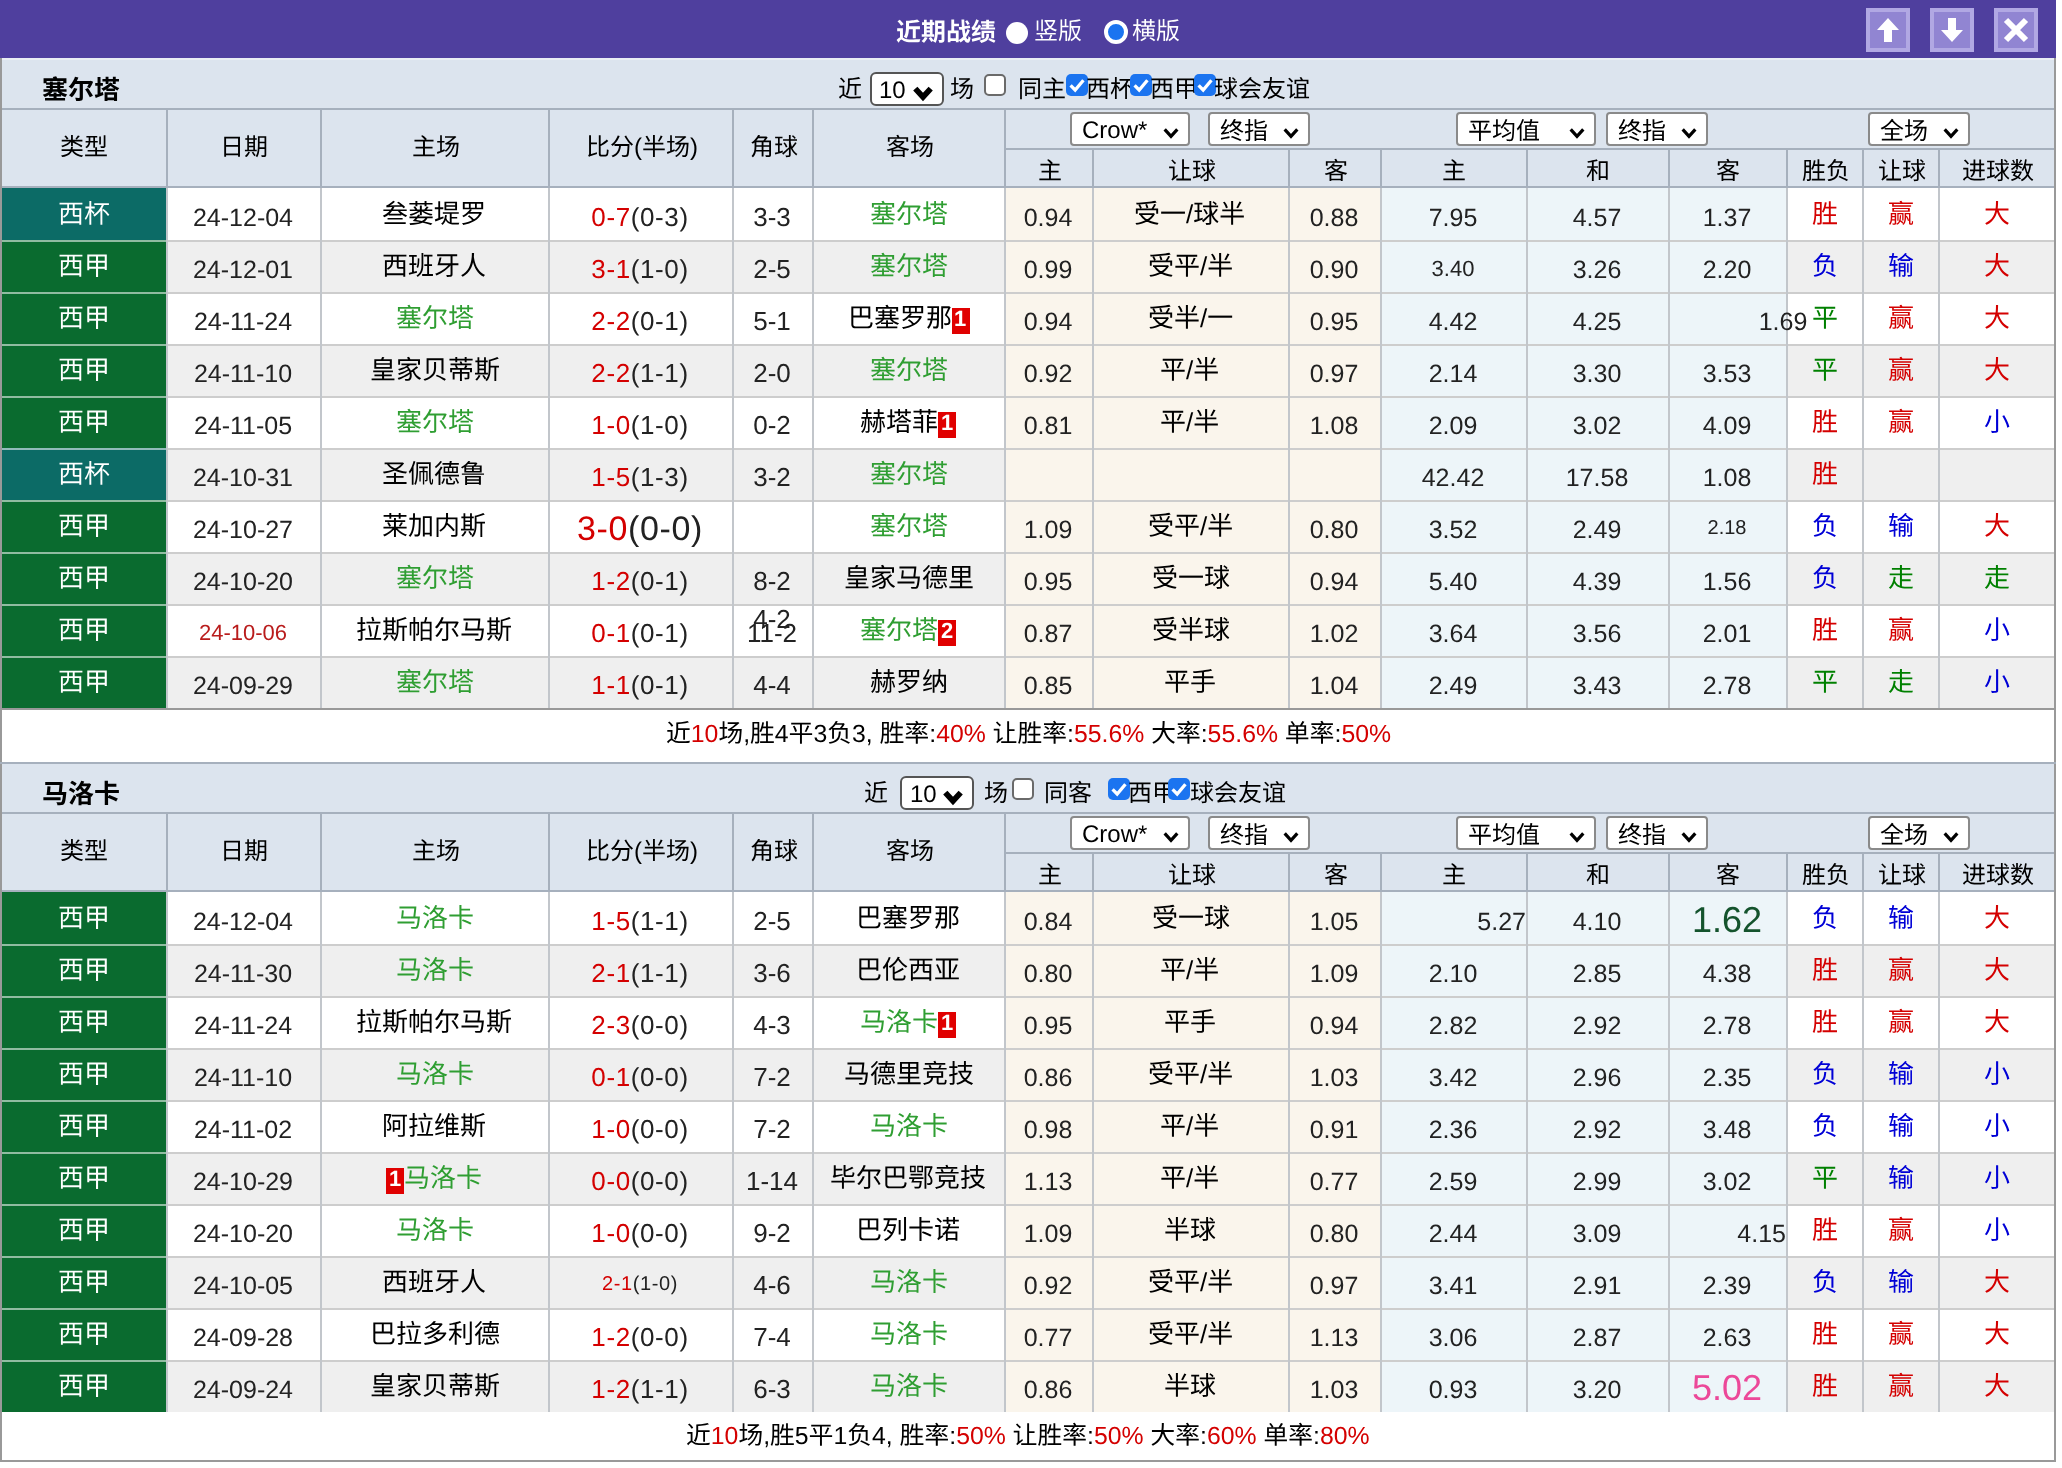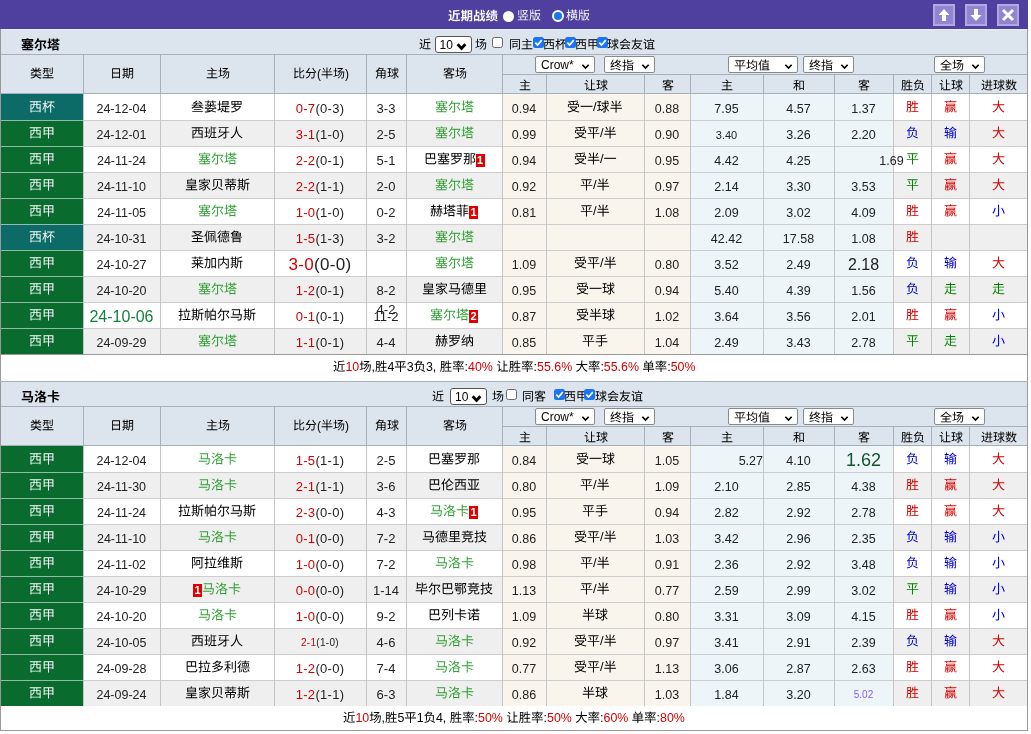--- a/index.html
+++ b/index.html
@@ -1119,21 +1119,21 @@
     <div style="position:absolute;left:644px;top:250px;width:46px;height:26px;display:flex;align-items:center;justify-content:center;padding-top:3px;box-sizing:border-box;">
       <span style="font-size:12.5px;color:#222">0.80</span>
     </div>
     <div style="position:absolute;left:690px;top:250px;width:73px;height:26px;display:flex;align-items:center;justify-content:center;padding-top:3px;box-sizing:border-box;">
       <span style="font-size:12.5px;color:#222">3.52</span>
     </div>
     <div style="position:absolute;left:763px;top:250px;width:71px;height:26px;display:flex;align-items:center;justify-content:center;padding-top:3px;box-sizing:border-box;">
       <span style="font-size:12.5px;color:#222">2.49</span>
     </div>
     <div style="position:absolute;left:834px;top:250px;width:59px;height:26px;display:flex;align-items:center;justify-content:center;padding-top:3px;box-sizing:border-box;">
-      <span style="font-size:16px;color:#222">2.18</span>
+      <span style="font-size:10px;color:#222">2.18</span>
     </div>
     <div style="position:absolute;left:893px;top:250px;width:38px;height:26px;display:flex;align-items:center;justify-content:center;padding-top:3px;box-sizing:border-box;">
       <svg width="13" height="17" viewBox="0 0 13 17" style="display:block">
         <use href="#g8d1f" fill="#0000d6" transform="translate(0.0,11.4) scale(0.01300)"></use>
       </svg>
     </div>
     <div style="position:absolute;left:931px;top:250px;width:38px;height:26px;display:flex;align-items:center;justify-content:center;padding-top:3px;box-sizing:border-box;">
       <svg width="13" height="17" viewBox="0 0 13 17" style="display:block">
         <use href="#g8f93" fill="#0000d6" transform="translate(0.0,11.4) scale(0.01300)"></use>
       </svg>
@@ -1199,21 +1199,21 @@
       <svg width="13" height="17" viewBox="0 0 13 17" style="display:block">
         <use href="#g8d70" fill="#008000" transform="translate(0.0,11.4) scale(0.01300)"></use>
       </svg>
     </div>
     <div style="position:absolute;left:969px;top:276px;width:59px;height:26px;display:flex;align-items:center;justify-content:center;padding-top:3px;box-sizing:border-box;">
       <svg width="13" height="17" viewBox="0 0 13 17" style="display:block">
         <use href="#g8d70" fill="#008000" transform="translate(0.0,11.4) scale(0.01300)"></use>
       </svg>
     </div>
     <div style="position:absolute;left:83px;top:302px;width:77px;height:26px;display:flex;align-items:center;justify-content:center;padding-top:3px;box-sizing:border-box;">
-      <span style="font-size:16px;color:#15803d">24-10-06</span>
+      <span style="font-size:11px;color:#b91c1c">24-10-06</span>
     </div>
     <div style="position:absolute;left:160px;top:302px;width:114px;height:26px;display:flex;align-items:center;justify-content:center;padding-top:3px;box-sizing:border-box;">
       <svg width="78" height="17" viewBox="0 0 78 17" style="display:block">
         <use href="#g62c9" fill="#000" transform="translate(0.0,11.4) scale(0.01300)"></use>
         <use href="#g65af" fill="#000" transform="translate(13.0,11.4) scale(0.01300)"></use>
         <use href="#g5e15" fill="#000" transform="translate(26.0,11.4) scale(0.01300)"></use>
         <use href="#g5c14" fill="#000" transform="translate(39.0,11.4) scale(0.01300)"></use>
         <use href="#g9a6c" fill="#000" transform="translate(52.0,11.4) scale(0.01300)"></use>
         <use href="#g65af" fill="#000" transform="translate(65.0,11.4) scale(0.01300)"></use>
       </svg>
@@ -1845,26 +1845,26 @@
     <div style="position:absolute;left:546px;top:602px;width:98px;height:26px;display:flex;align-items:center;justify-content:center;padding-top:3px;box-sizing:border-box;">
       <svg width="26" height="17" viewBox="0 0 26 17" style="display:block">
         <use href="#g534a" fill="#000" transform="translate(0.0,11.4) scale(0.01300)"></use>
         <use href="#g7403" fill="#000" transform="translate(13.0,11.4) scale(0.01300)"></use>
       </svg>
     </div>
     <div style="position:absolute;left:644px;top:602px;width:46px;height:26px;display:flex;align-items:center;justify-content:center;padding-top:3px;box-sizing:border-box;">
       <span style="font-size:12.5px;color:#222">0.80</span>
     </div>
     <div style="position:absolute;left:690px;top:602px;width:73px;height:26px;display:flex;align-items:center;justify-content:center;padding-top:3px;box-sizing:border-box;">
-      <span style="font-size:12.5px;color:#222">3.31</span>
+      <span style="font-size:12.5px;color:#222">2.44</span>
     </div>
     <div style="position:absolute;left:763px;top:602px;width:71px;height:26px;display:flex;align-items:center;justify-content:center;padding-top:3px;box-sizing:border-box;">
       <span style="font-size:12.5px;color:#222">3.09</span>
     </div>
-    <div style="position:absolute;left:834px;top:602px;width:59px;height:26px;display:flex;align-items:center;justify-content:center;padding-top:3px;box-sizing:border-box;">
+    <div style="position:absolute;left:834px;top:602px;width:59px;height:26px;display:flex;align-items:center;justify-content:flex-end;padding-top:3px;box-sizing:border-box;">
       <span style="font-size:12.5px;color:#222">4.15</span>
     </div>
     <div style="position:absolute;left:893px;top:602px;width:38px;height:26px;display:flex;align-items:center;justify-content:center;padding-top:3px;box-sizing:border-box;">
       <svg width="13" height="17" viewBox="0 0 13 17" style="display:block">
         <use href="#g80dc" fill="#d40000" transform="translate(0.0,11.4) scale(0.01300)"></use>
       </svg>
     </div>
     <div style="position:absolute;left:931px;top:602px;width:38px;height:26px;display:flex;align-items:center;justify-content:center;padding-top:3px;box-sizing:border-box;">
       <svg width="13" height="17" viewBox="0 0 13 17" style="display:block">
         <use href="#g8d62" fill="#d40000" transform="translate(0.0,11.4) scale(0.01300)"></use>
@@ -2031,27 +2031,27 @@
     <div style="position:absolute;left:546px;top:680px;width:98px;height:26px;display:flex;align-items:center;justify-content:center;padding-top:3px;box-sizing:border-box;">
       <svg width="26" height="17" viewBox="0 0 26 17" style="display:block">
         <use href="#g534a" fill="#000" transform="translate(0.0,11.4) scale(0.01300)"></use>
         <use href="#g7403" fill="#000" transform="translate(13.0,11.4) scale(0.01300)"></use>
       </svg>
     </div>
     <div style="position:absolute;left:644px;top:680px;width:46px;height:26px;display:flex;align-items:center;justify-content:center;padding-top:3px;box-sizing:border-box;">
       <span style="font-size:12.5px;color:#222">1.03</span>
     </div>
     <div style="position:absolute;left:690px;top:680px;width:73px;height:26px;display:flex;align-items:center;justify-content:center;padding-top:3px;box-sizing:border-box;">
-      <span style="font-size:12.5px;color:#222">1.84</span>
+      <span style="font-size:12.5px;color:#222">0.93</span>
     </div>
     <div style="position:absolute;left:763px;top:680px;width:71px;height:26px;display:flex;align-items:center;justify-content:center;padding-top:3px;box-sizing:border-box;">
       <span style="font-size:12.5px;color:#222">3.20</span>
     </div>
     <div style="position:absolute;left:834px;top:680px;width:59px;height:26px;display:flex;align-items:center;justify-content:center;padding-top:3px;box-sizing:border-box;">
-      <span style="font-size:10px;color:#8b5cf6">5.02</span>
+      <span style="font-size:18px;color:#ec4899">5.02</span>
     </div>
     <div style="position:absolute;left:893px;top:680px;width:38px;height:26px;display:flex;align-items:center;justify-content:center;padding-top:3px;box-sizing:border-box;">
       <svg width="13" height="17" viewBox="0 0 13 17" style="display:block">
         <use href="#g80dc" fill="#d40000" transform="translate(0.0,11.4) scale(0.01300)"></use>
       </svg>
     </div>
     <div style="position:absolute;left:931px;top:680px;width:38px;height:26px;display:flex;align-items:center;justify-content:center;padding-top:3px;box-sizing:border-box;">
       <svg width="13" height="17" viewBox="0 0 13 17" style="display:block">
         <use href="#g8d62" fill="#d40000" transform="translate(0.0,11.4) scale(0.01300)"></use>
       </svg>

